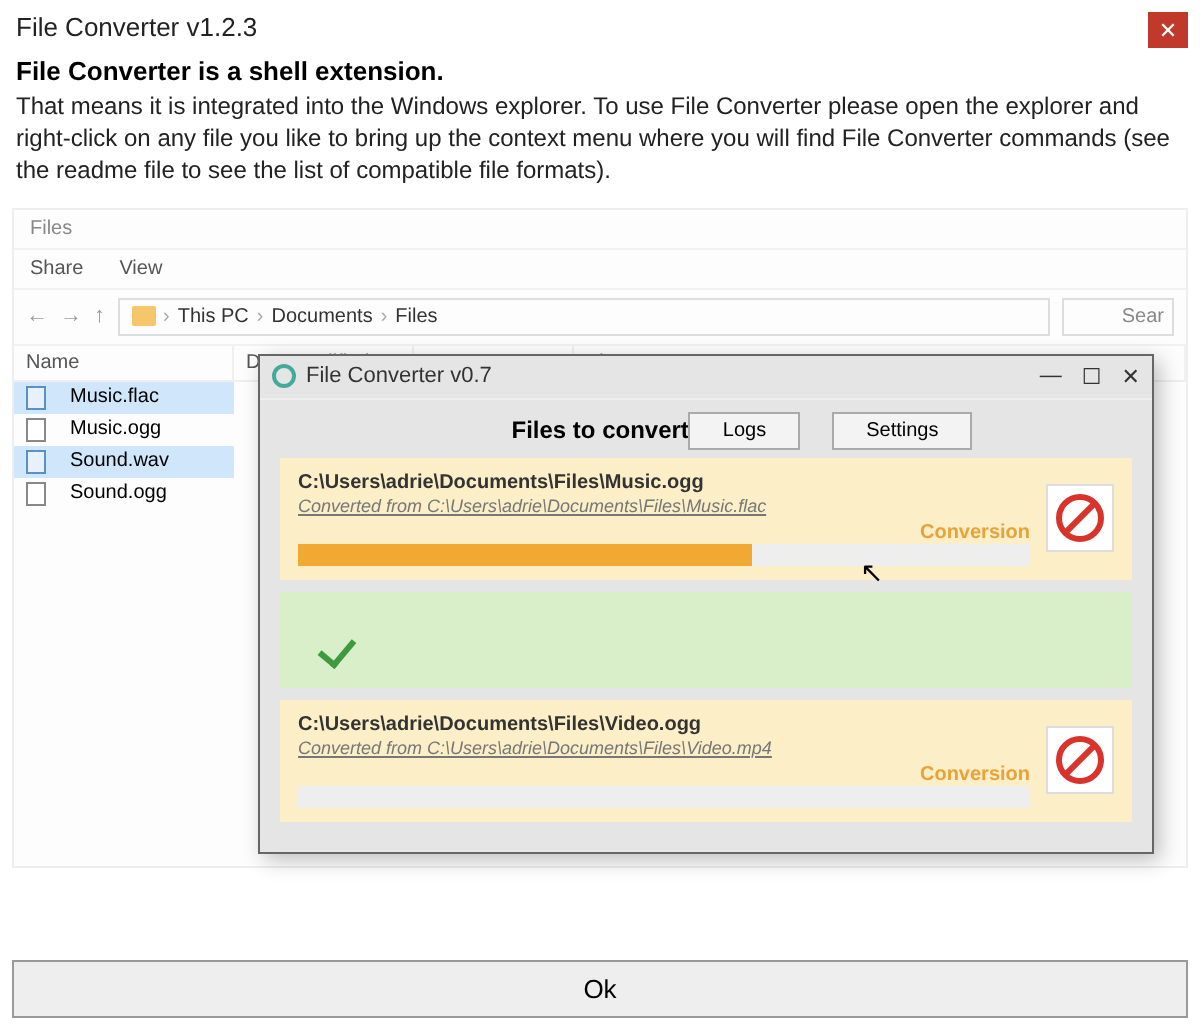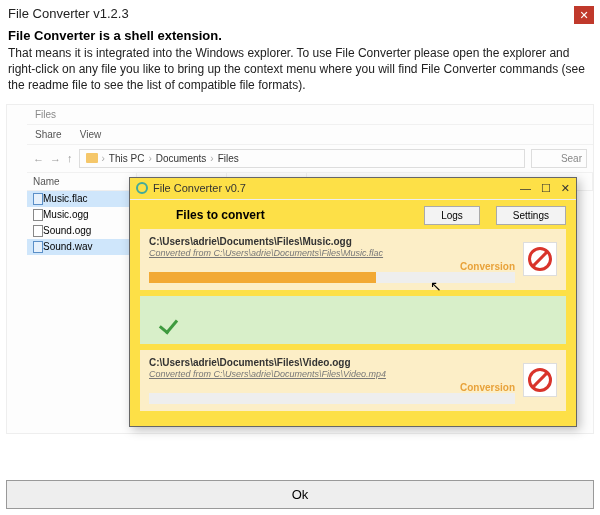--- a/index.html
+++ b/index.html
@@ -3,42 +3,42 @@
 <meta charset="utf-8">
 <style>
 * { margin: 0; padding: 0; box-sizing: border-box; font-family: "Segoe UI", Arial, sans-serif; }
 body { background: #fff; width: 600px; height: 515px; position: relative; overflow: hidden; }
 .header-bar { display: flex; justify-content: space-between; align-items: flex-start; padding: 6px 6px 4px 8px; }
 .app-title { font-size: 13px; color: #222; }
 .close-btn { width: 20px; height: 18px; background: #c0392b; color: #fff; display: flex; align-items: center; justify-content: center; font-size: 11px; cursor: pointer; }
 .intro { padding: 0 10px 6px 8px; }
 .intro h3 { font-size: 13px; font-weight: bold; margin-bottom: 2px; }
 .intro p { font-size: 12px; line-height: 1.35; color: #222; }
-.explorer { margin: 4px 6px 0 6px; border: 1px solid #eee; background: #fdfdfd; position: relative; height: 330px; padding-left: 20px; }
+.explorer { margin: 4px 6px 0 6px; border: 1px solid #eee; background: #fdfdfd; position: relative; height: 330px; }
 .exp-header { font-size: 10px; color: #888; padding: 4px 8px; border-bottom: 1px solid #f1f1f1; }
 .exp-tabs { font-size: 10px; color: #555; padding: 4px 8px; display: flex; gap: 18px; border-bottom: 1px solid #f1f1f1; }
 .exp-addr { display: flex; align-items: center; padding: 4px 6px; border-bottom: 1px solid #f1f1f1; gap: 6px; }
 .exp-nav { display: flex; gap: 6px; color: #999; font-size: 11px; }
 .breadcrumb { flex: 1; border: 1px solid #ddd; font-size: 10px; padding: 3px 6px; display: flex; align-items: center; gap: 4px; color: #333; }
 .folder-ic { width: 12px; height: 10px; background: #f5c76a; display: inline-block; border-radius: 1px; }
 .search-box { width: 56px; border: 1px solid #ddd; font-size: 10px; padding: 3px 4px; color: #888; text-align: right;}
 .col-headers { display: flex; font-size: 10px; color: #555; border-bottom: 1px solid #eee; }
 .col-headers div { padding: 3px 6px; border-right: 1px solid #f0f0f0; }
 .col-name { width: 110px; } .col-date { width: 90px; } .col-type { width: 80px; } .col-size { flex: 1; }
 .file-list { width: 110px; font-size: 10px; }
-.file-row { padding: 2px 6px; display: flex; align-items: center; gap: 0; }
+.file-row { padding: 2px 6px; display: flex; align-items: center; gap: 12px; }
 .file-row.selected { background: #cfe6fb; }
 .file-ic { width: 10px; height: 12px; border: 1px solid #888; background: #fff; display: inline-block; }
 .file-ic.blue { border-color: #5b8fc7; background: #e7f1fb; }
-.converter-window { position: absolute; left: 122px; top: 72px; width: 448px; height: 250px; background: #fde047; border: 1px solid #666; box-shadow: 3px 3px 10px rgba(0,0,0,0.25); display: flex; flex-direction: column; }
+.converter-window { position: absolute; left: 122px; top: 72px; width: 448px; height: 250px; background: #e5e5e5; border: 1px solid #666; box-shadow: 3px 3px 10px rgba(0,0,0,0.25); display: flex; flex-direction: column; }
 .cw-titlebar { display: flex; align-items: center; justify-content: space-between; padding: 4px 6px; border-bottom: 1px solid #eee; }
 .cw-title-left { display: flex; align-items: center; gap: 5px; font-size: 11px; color: #333; }
 .cw-ico { width: 12px; height: 12px; border: 2px solid #4a9; border-radius: 50%; }
 .cw-controls { display: flex; gap: 10px; font-size: 11px; color: #333; }
-.cw-body { padding: 6px 10px 4px 10px; display: flex; align-items: center; justify-content: space-between; margin-left: 36px; }
+.cw-body { padding: 6px 10px 4px 10px; display: flex; align-items: center; justify-content: center; margin-left: 36px; }
 .cw-body h4 { font-size: 12px; font-weight: bold; }
 .cw-buttons { display: flex; gap: 16px; }
 .cw-btn { border: 1px solid #aaa; background: #f3f3f3; font-size: 10px; padding: 3px 16px; cursor: pointer; }
 .jobs { padding: 0 10px 8px 10px; display: flex; flex-direction: column; gap: 6px; }
 .job { display: flex; align-items: center; padding: 6px 8px; border: 1px solid transparent; }
 .job.pending { background: #fceec7; }
 .job.done { background: #d8efc9; }
 .job-main { flex: 1; }
 .job-path { font-size: 10px; font-weight: bold; color: #333; }
 .job-sub { font-size: 9px; font-style: italic; color: #777; margin: 1px 0 3px 0; text-decoration: underline; }
@@ -105,27 +105,27 @@
   </div>
   <div class="file-list" id="file-list">
       <div class="file-row selected">
         <span class="file-ic blue"></span>
         <span>Music.flac</span>
       </div>
       <div class="file-row">
         <span class="file-ic"></span>
         <span>Music.ogg</span>
       </div>
+      <div class="file-row selected">
+        <span class="file-ic blue"></span>
+        <span>Sound.wav</span>
+      </div>
       <div class="file-row">
         <span class="file-ic"></span>
         <span>Sound.ogg</span>
-      </div>
-      <div class="file-row selected">
-        <span class="file-ic blue"></span>
-        <span>Sound.wav</span>
       </div>
     </div>
 
   <div class="converter-window">
     <div class="cw-titlebar">
       <div class="cw-title-left">
         <span class="cw-ico"></span>
         <span>File Converter v0.7</span>
       </div>
       <div class="cw-controls">

